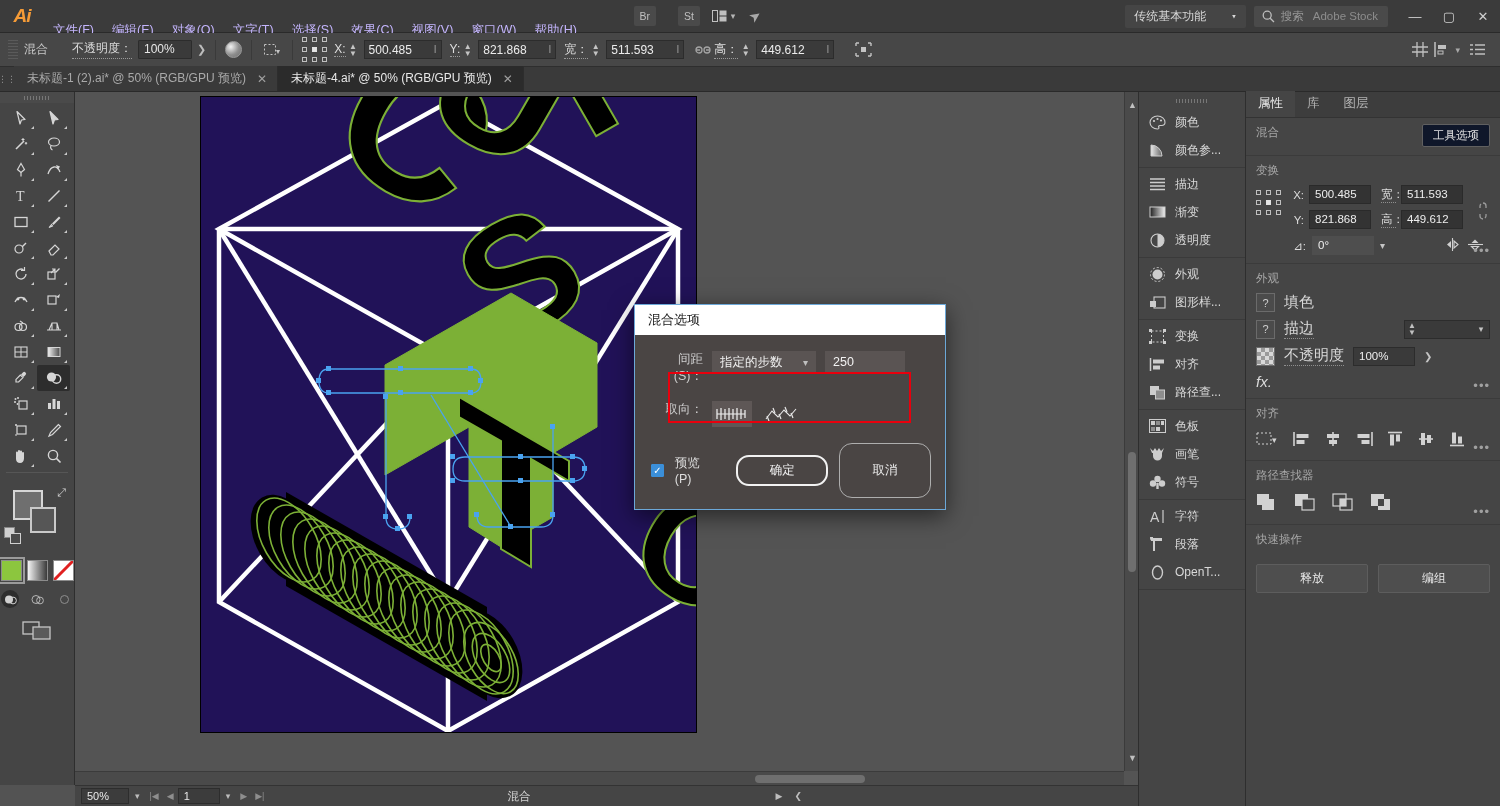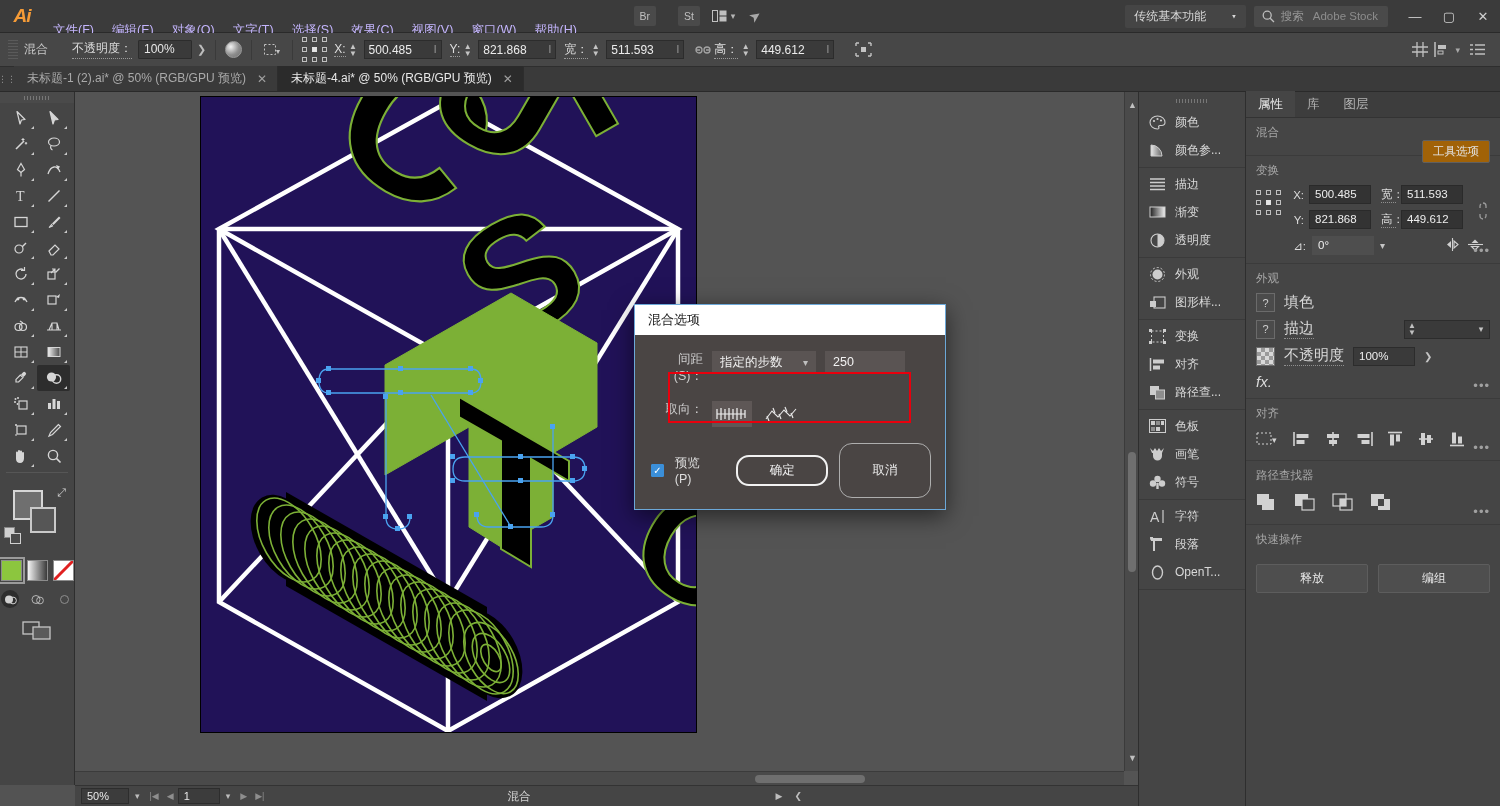--- a/index.html
+++ b/index.html
@@ -193,28 +193,28 @@
 
   
   .props {
     position: absolute; left: 1245px; top: 92px; width: 255px; height: 714px;
     background: #454545; border-left: 1px solid #2e2e2e;
   }
   .props-tabs {
     display: flex; align-items: flex-end; height: 26px; background: #3d3d3d;
     border-bottom: 1px solid #333;
   }
-  .ptab { padding: 0 12px; height: 26px; line-height: 26px; font-size: 12.5px; color: #b4b4b4; }
+  .ptab { padding: 0 12px; height: 26px; line-height: 26px; font-size: 12.5px; color: #b4b4b4; font-family: Liberation Mono, monospace; }
   .ptab.active { background: #454545; color: #e9e9e9; }
   .sec { padding: 7px 10px 8px; border-bottom: 1px solid #3b3b3b; position: relative; }
   .sec-title { color: #a8a8a8; font-size: 11.5px; margin-bottom: 7px; }
   .tool-options-btn {
     position: absolute; right: 10px; top: 6px;
-    background: #a16207; border: 1px solid #606060; border-radius: 2px;
-    padding: 3px 10px; font-size: 11.5px; color: #e2e2e2; margin-top: 16px;
+    background: #0f172a; border: 1px solid #606060; border-radius: 2px;
+    padding: 3px 10px; font-size: 11.5px; color: #e2e2e2;
   }
   .xf-grid { display: flex; align-items: flex-start; gap: 7px; }
   .anchor9 { width: 26px; height: 26px; margin-top: 5px; position: relative; flex: 0 0 26px; }
   .anchor9 i {
     position: absolute; width: 5px; height: 5px; border: 1px solid #c0c0c0; background: transparent;
   }
   .anchor9 i.on { background: #e4e4e4; border-color:#e4e4e4; }
   .xf-cols { display: flex; gap: 10px; flex: 1; }
   .xf-col { display: flex; flex-direction: column; gap: 6px; }
   .xf-row { display: flex; align-items: center; gap: 5px; }

